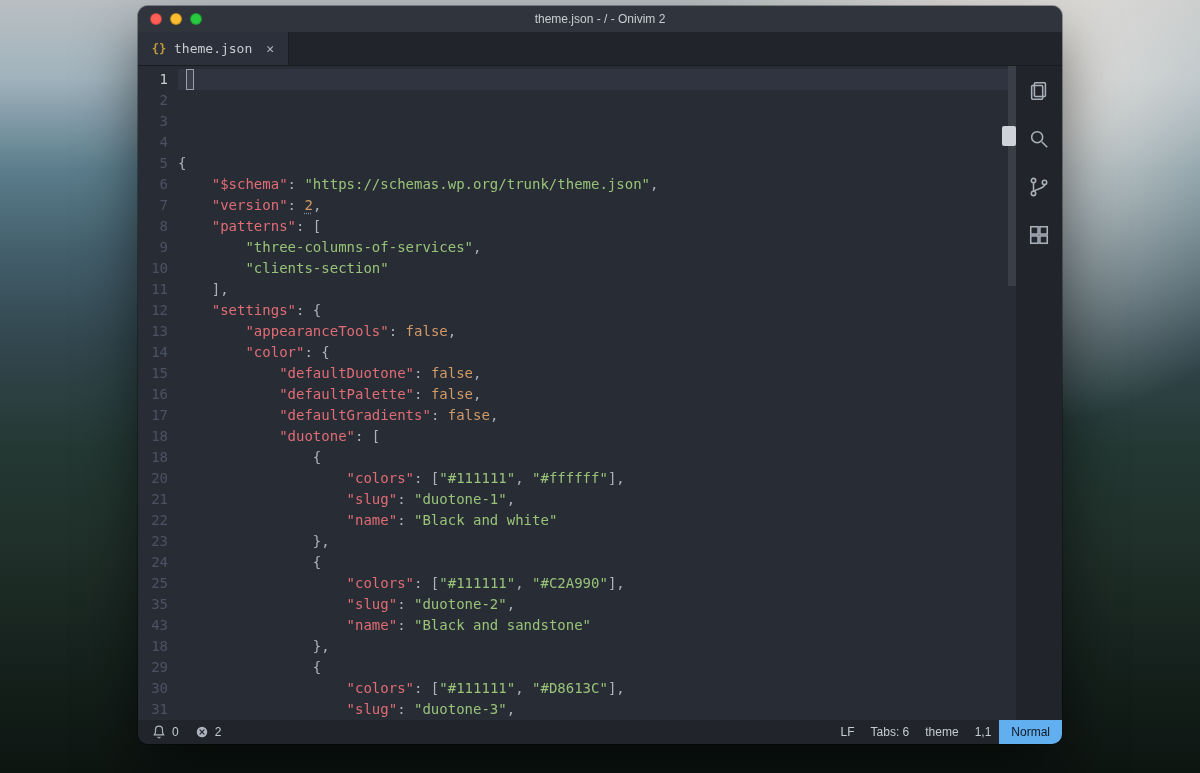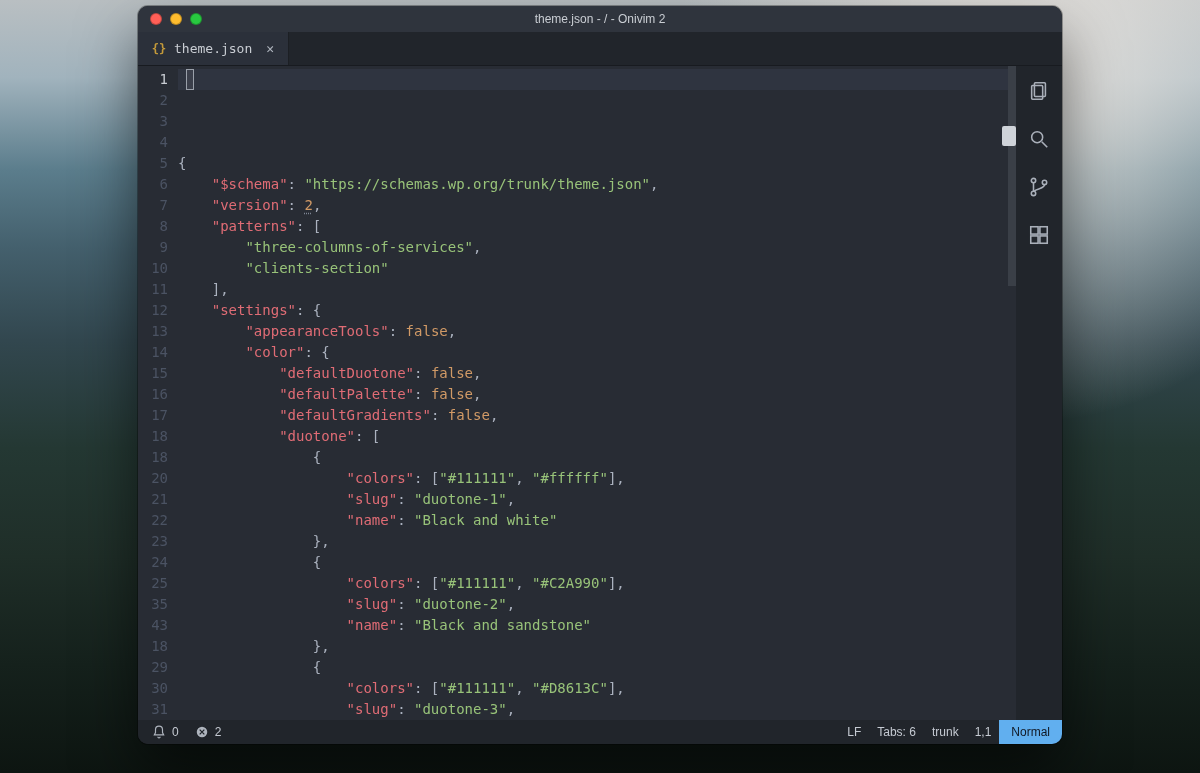--- a/index.html
+++ b/index.html
@@ -289,21 +289,21 @@
       <span>2</span>
     </div>
     <div class="sp"></div>
     <div class="seg">
         <span>LF</span>
       </div>
     <div class="seg">
         <span>Tabs: 6</span>
       </div>
     <div class="seg">
-        <span>trunk</span>
+        <span>theme</span>
       </div>
     <div class="seg">
         <span>1,1</span>
       </div>
     <div class="mode">
       <span>Normal</span>
     </div>
   </div>
 </div>
 

